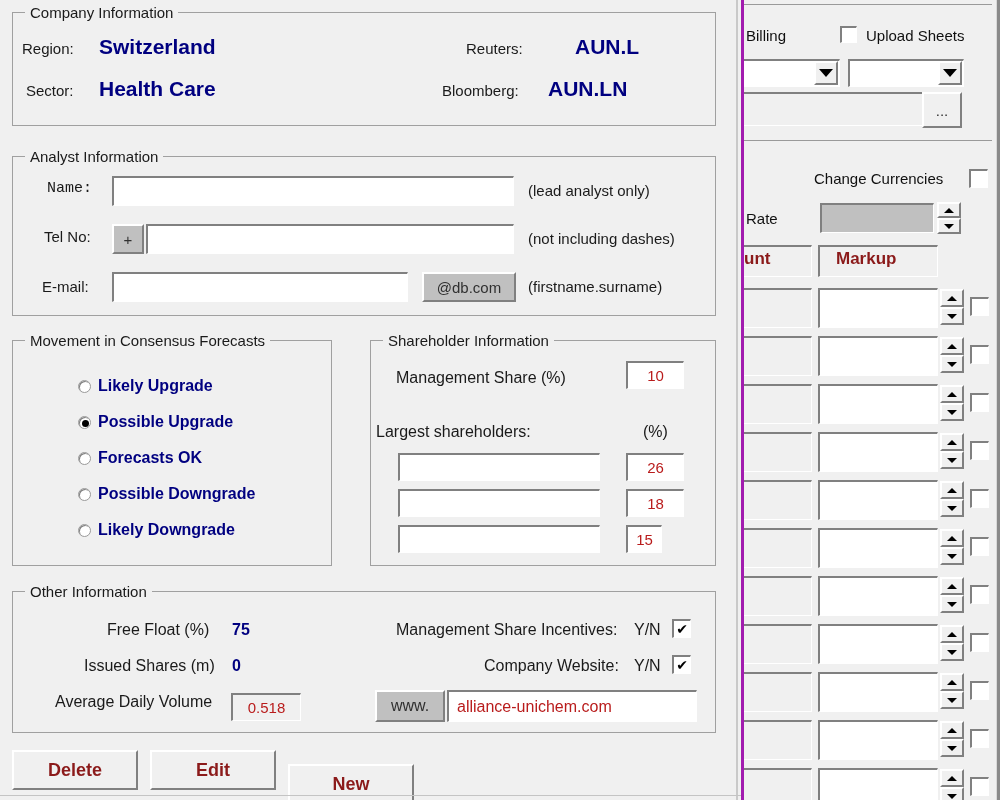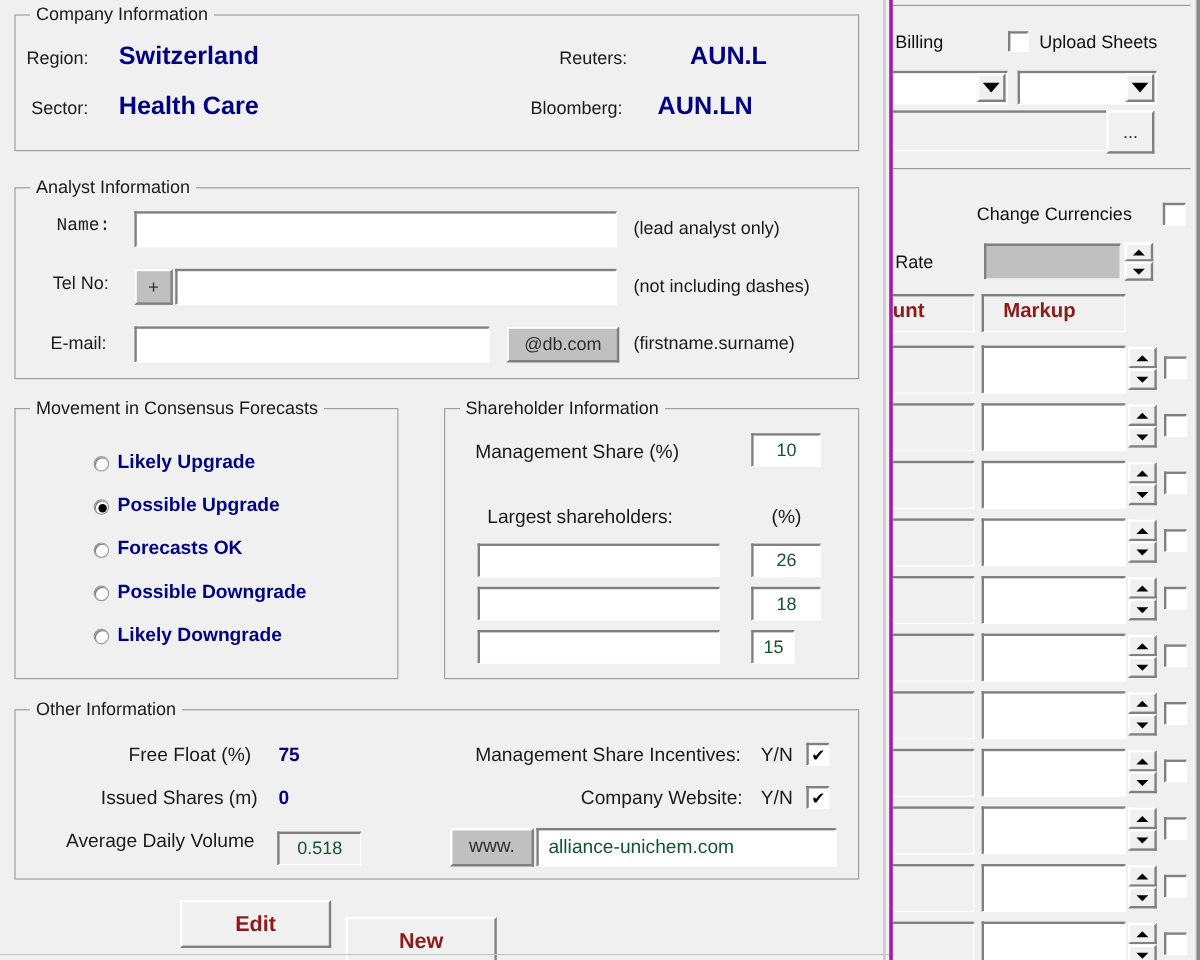--- a/index.html
+++ b/index.html
@@ -122,21 +122,21 @@
     position: absolute; width: 13px; height: 13px; border-radius: 50%;
     background: #ffffff;
     border: 1px solid #9a9a9a;
     box-shadow: inset 1px 1px 0 #808080;
   }
   .radio .dot {
     position:absolute; left: 3px; top: 3px; width: 7px; height: 7px;
     border-radius: 50%; background: #000;
   }
   .inp-text {
-    position: absolute; font-size: 15px; color: #14532d;
+    position: absolute; font-size: 15px; color: #b91c1c;
     display:flex; align-items:center; padding-left:8px;border-radius:12px;
   }
   .inp-text.center { justify-content:center; padding-left:0; }
 
   .actionbtn {
     position: absolute;
     background: #f0f0f0;
     border-top: 2px solid #ffffff;
     border-left: 2px solid #ffffff;
     border-right: 2px solid #808080;
@@ -400,21 +400,21 @@
         <span class="radio-lbl" style="left: 98px; top: 521px;">Likely Downgrade</span>
       </div>
 
     <fieldset class="group" style="left:370px;top:332px;width:346px;height:234px;">
       <legend>Shareholder Information</legend>
     </fieldset>
     <span class="lbl" style="left:396px;top:369px;font-size:16px;">Management Share (%)</span>
     <div class="field" style="left:626px;top:361px;width:58px;height:28px;">
       <span class="inp-text center" style="left:0;top:0;right:0;bottom:0;">10</span>
     </div>
-    <span class="lbl" style="left:406px;top:423px;font-size:16px;text-align:right;">Largest shareholders:</span>
+    <span class="lbl" style="left:376px;top:423px;font-size:16px;text-align:right;">Largest shareholders:</span>
     <span class="lbl" style="left:643px;top:423px;font-size:16px;">(%)</span>
     <div id="shareholder-rows">
         <div class="field" style="left: 398px; top: 453px; width: 202px; height: 28px;">
           <span class="inp-text" style="inset: 0px;"></span>
         </div>
         <div class="field" style="left: 626px; top: 453px; width: 58px; height: 28px;">
           <span class="inp-text center" style="inset: 0px;">26</span>
         </div>
         <div class="field" style="left: 398px; top: 489px; width: 202px; height: 28px;">
           <span class="inp-text" style="inset: 0px;"></span>
@@ -453,19 +453,20 @@
     <span class="lbl" style="left:634px;top:657px;font-size:16px;">Y/N</span>
     <div class="cbox" style="left:672px;top:655px;width:19px;height:19px;">
         <span>✔</span>
       </div>
 
     <div class="btn grayface" style="left:375px;top:690px;width:70px;height:32px;font-size:16px;">www.</div>
     <div class="field" style="left:447px;top:690px;width:250px;height:32px;">
       <span class="inp-text" style="left:0;top:0;right:0;bottom:0;font-size:16px;">alliance-unichem.com</span>
     </div>
 
+    <div class="actionbtn" style="left:12px;top:750px;width:126px;height:40px;">Delete</div>
     <div class="actionbtn" style="left:150px;top:750px;width:126px;height:40px;">Edit</div>
     <div class="actionbtn" style="left:288px;top:744px;width:126px;height:40px;margin-top:20px;">New</div>
 
     <div class="bottom-sep"></div>
   </div>
 
 </div>
 
 </body></html>

